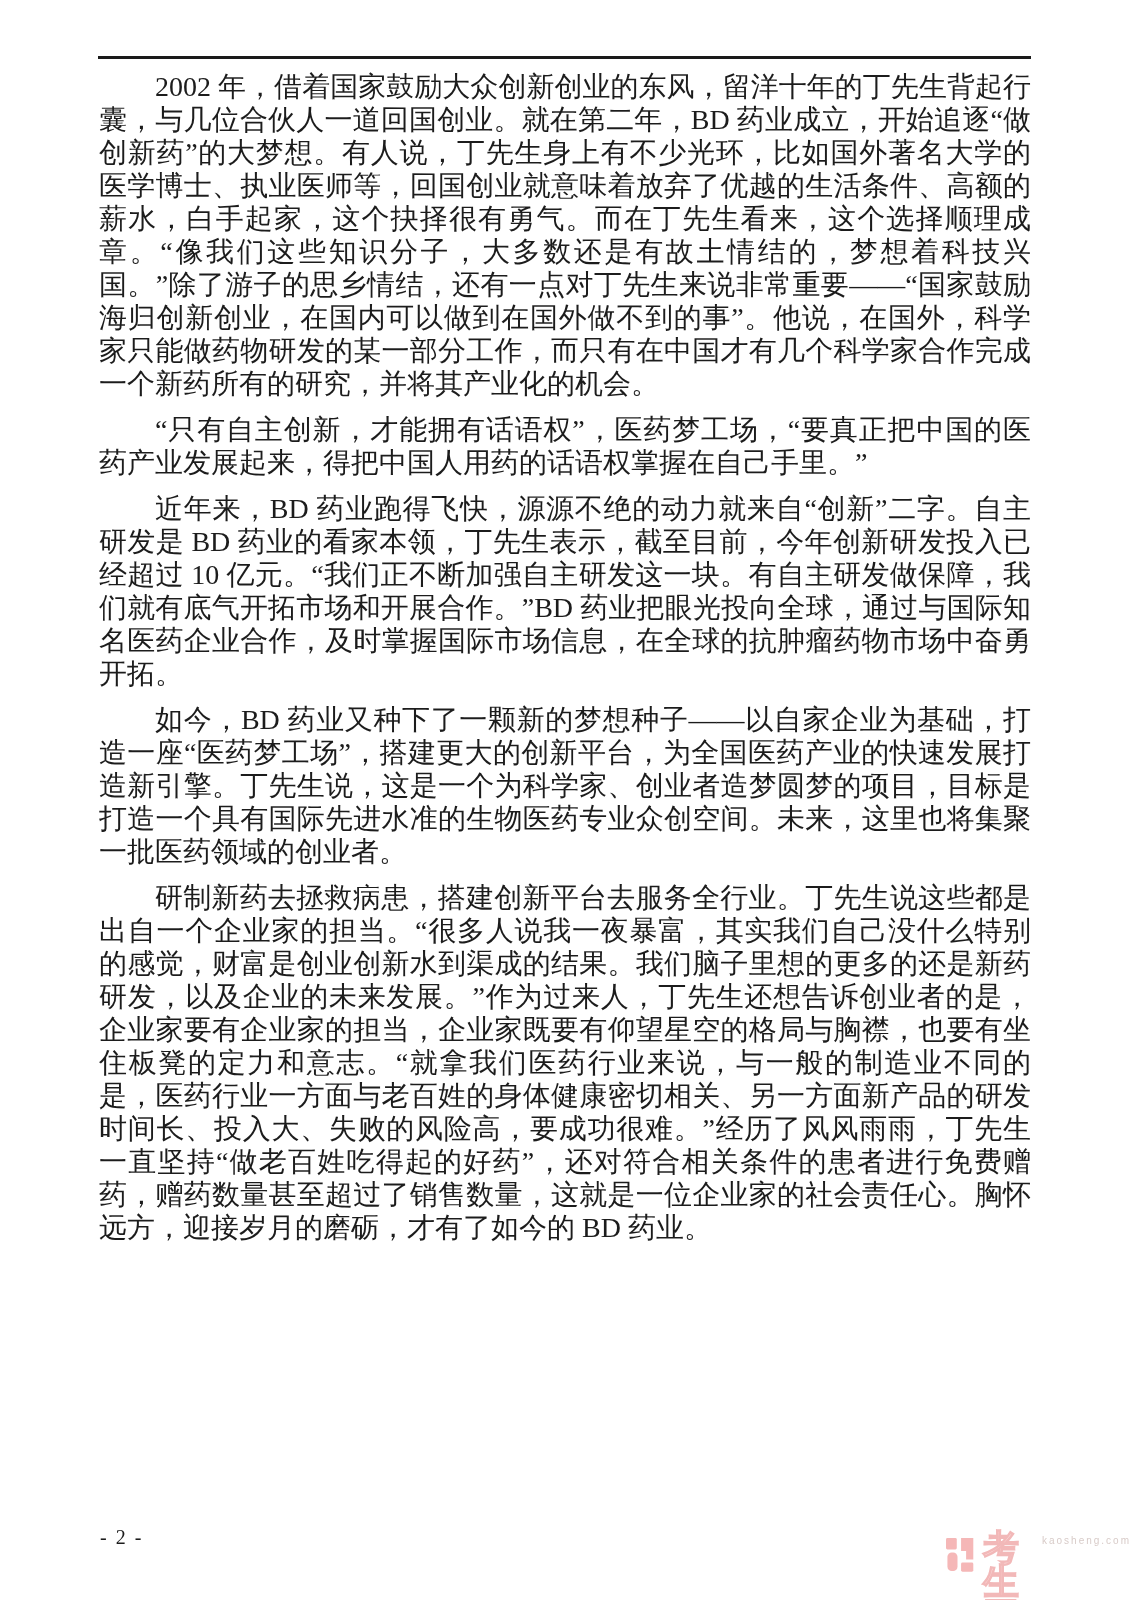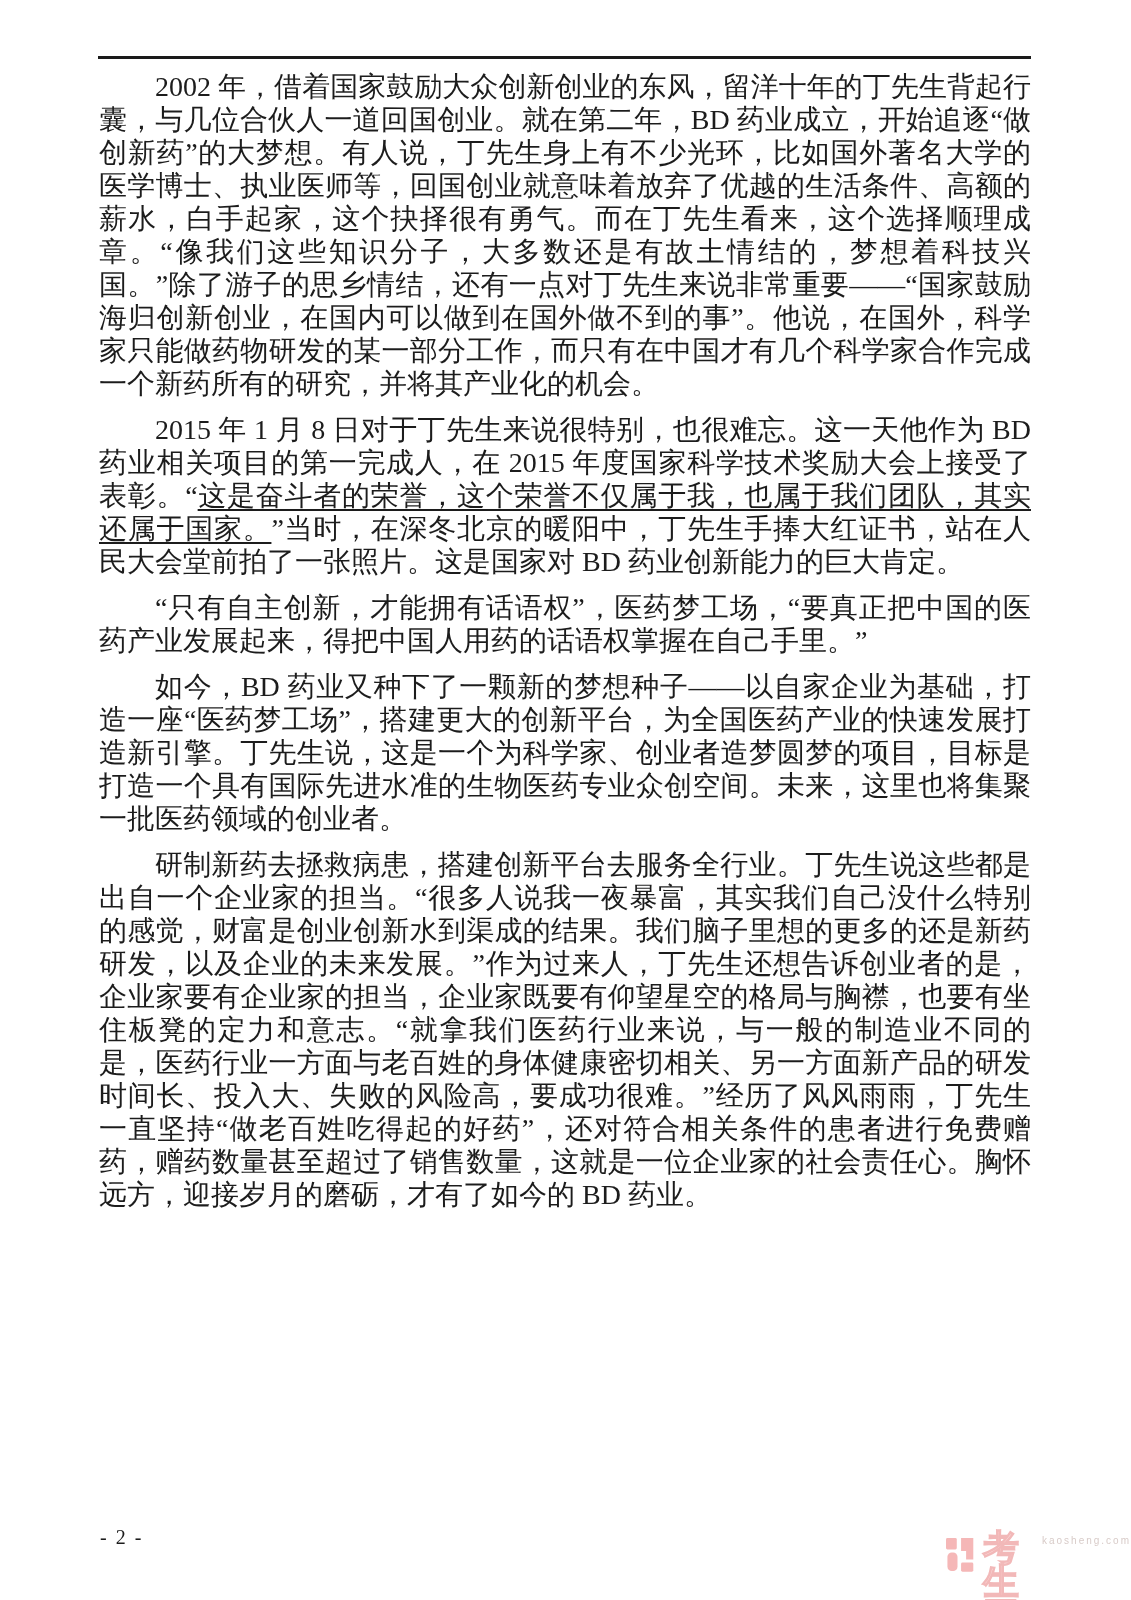--- a/index.html
+++ b/index.html
@@ -88,22 +88,22 @@
 </style>
 </head>
 <body>
 
 <div class="page">
 
   <div class="header-rule"></div>
 
   <div class="content">
     <p class="para">2002 年，借着国家鼓励大众创新创业的东风，留洋十年的丁先生背起行囊，与几位合伙人一道回国创业。就在第二年，BD 药业成立，开始追逐“做创新药”的大梦想。有人说，丁先生身上有不少光环，比如国外著名大学的医学博士、执业医师等，回国创业就意味着放弃了优越的生活条件、高额的薪水，白手起家，这个抉择很有勇气。而在丁先生看来，这个选择顺理成章。“像我们这些知识分子，大多数还是有故土情结的，梦想着科技兴国。”除了游子的思乡情结，还有一点对丁先生来说非常重要——“国家鼓励海归创新创业，在国内可以做到在国外做不到的事”。他说，在国外，科学家只能做药物研发的某一部分工作，而只有在中国才有几个科学家合作完成一个新药所有的研究，并将其产业化的机会。</p>
-    <p class="para"><span>2015 年 1 月 8 日对于丁先生来说很特别，也很难忘。这一天他作为 BD 药业相关项目的第一完成人，在 2015 年度国家科学技术奖励大会上接受了表彰。“</span><span class="underline">这是奋斗者的荣誉，这个荣誉不仅属于我，也属于我们团队，其实还属于国家。</span><span>”当时，在深冬北京的暖阳中，丁先生手捧大红证书，站在人民大会堂前拍了一张照片。这是国家对 BD 药业创新能力的巨大肯定。</span></p>
     <p class="para">“只有自主创新，才能拥有话语权”，医药梦工场，“要真正把中国的医药产业发展起来，得把中国人用药的话语权掌握在自己手里。”</p>
+    <p class="para">近年来，BD 药业跑得飞快，源源不绝的动力就来自“创新”二字。自主研发是 BD 药业的看家本领，丁先生表示，截至目前，今年创新研发投入已经超过 10 亿元。“我们正不断加强自主研发这一块。有自主研发做保障，我们就有底气开拓市场和开展合作。”BD 药业把眼光投向全球，通过与国际知名医药企业合作，及时掌握国际市场信息，在全球的抗肿瘤药物市场中奋勇开拓。</p>
     <p class="para">如今，BD 药业又种下了一颗新的梦想种子——以自家企业为基础，打造一座“医药梦工场”，搭建更大的创新平台，为全国医药产业的快速发展打造新引擎。丁先生说，这是一个为科学家、创业者造梦圆梦的项目，目标是打造一个具有国际先进水准的生物医药专业众创空间。未来，这里也将集聚一批医药领域的创业者。</p>
     <p class="para">研制新药去拯救病患，搭建创新平台去服务全行业。丁先生说这些都是出自一个企业家的担当。“很多人说我一夜暴富，其实我们自己没什么特别的感觉，财富是创业创新水到渠成的结果。我们脑子里想的更多的还是新药研发，以及企业的未来发展。”作为过来人，丁先生还想告诉创业者的是，企业家要有企业家的担当，企业家既要有仰望星空的格局与胸襟，也要有坐住板凳的定力和意志。“就拿我们医药行业来说，与一般的制造业不同的是，医药行业一方面与老百姓的身体健康密切相关、另一方面新产品的研发时间长、投入大、失败的风险高，要成功很难。”经历了风风雨雨，丁先生一直坚持“做老百姓吃得起的好药”，还对符合相关条件的患者进行免费赠药，赠药数量甚至超过了销售数量，这就是一位企业家的社会责任心。胸怀远方，迎接岁月的磨砺，才有了如今的 BD 药业。</p>
   </div>
 
   <span class="page-number">- 2 -</span>
 
   <div class="watermark">
     <svg class="wm-logo" width="39" height="50" viewBox="0 0 39 50" xmlns="http://www.w3.org/2000/svg">
       <rect x="0" y="0" width="15" height="16" rx="2" fill="#f5b7b7"></rect>
       <rect x="2" y="20" width="14" height="26" rx="6" fill="#f5b7b7"></rect>

